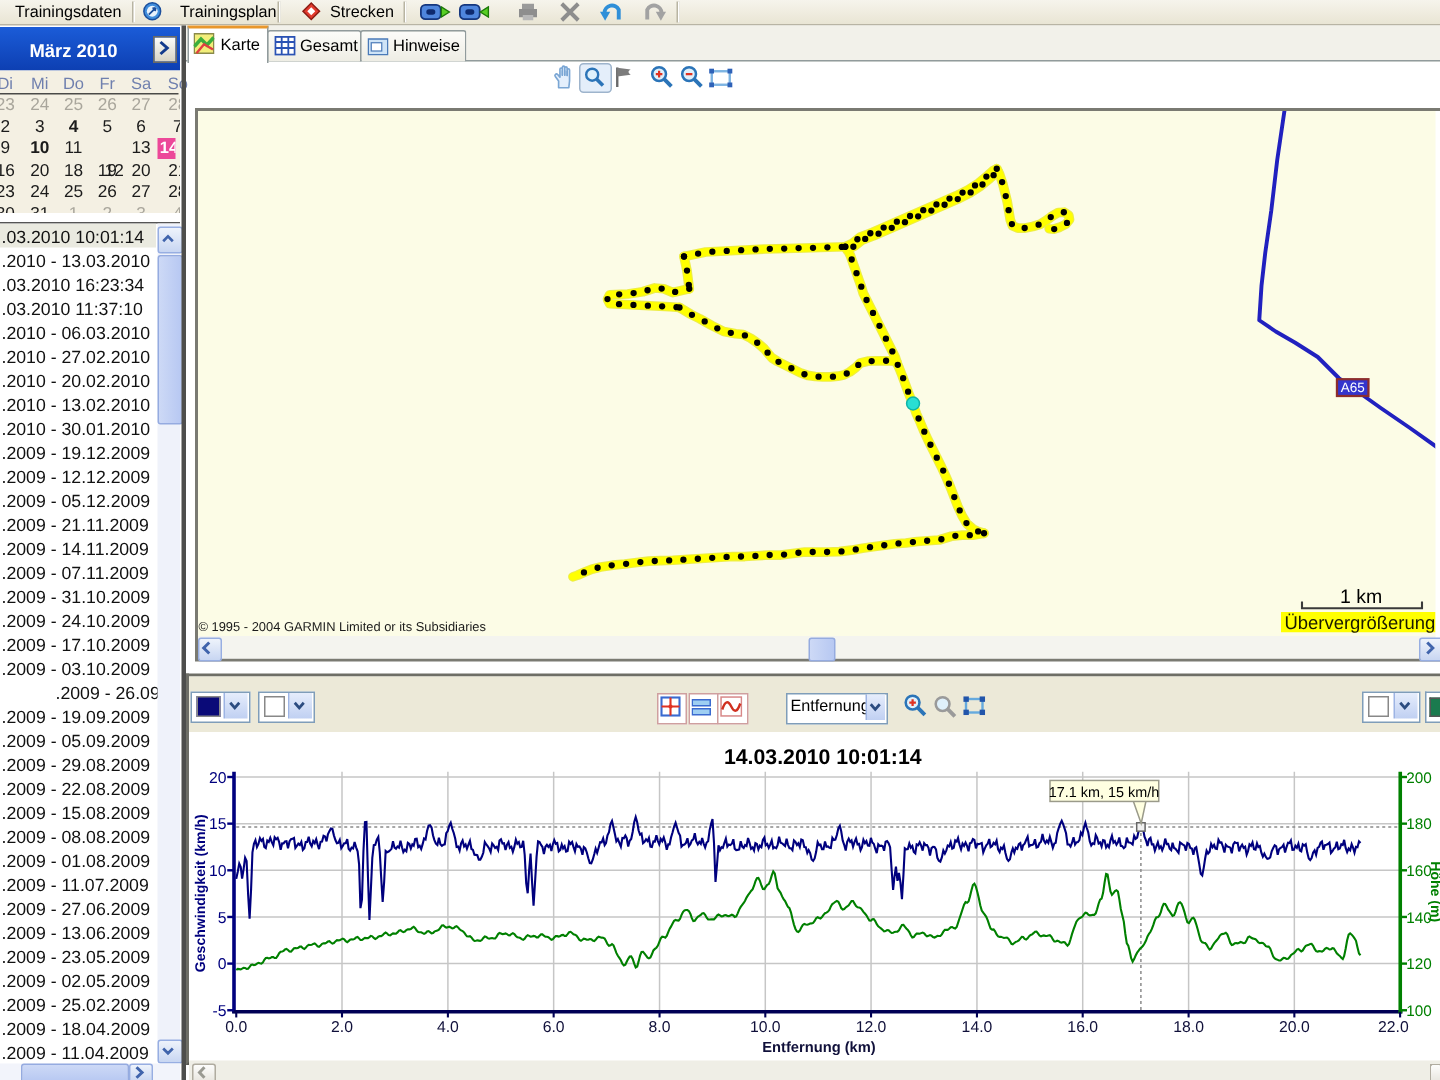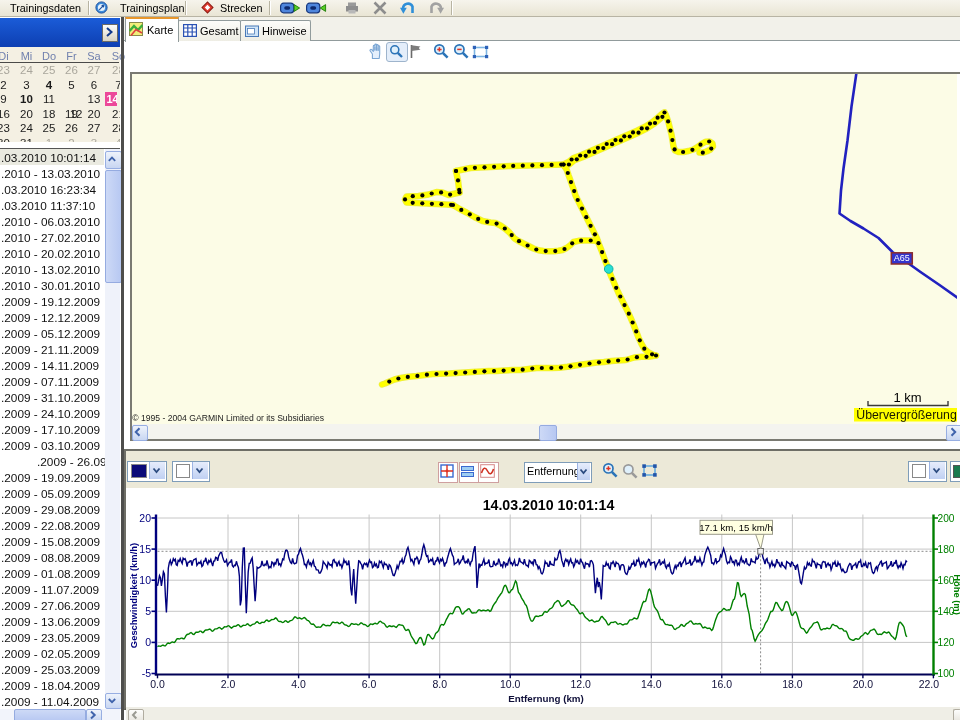--- a/index.html
+++ b/index.html
@@ -48,20 +48,23 @@
     <svg class="abs" style="left:399px;top:1px;" width="17" height="14" viewBox="0 0 17 14">
       <path d="M4,7.5 A5,5 0 0 1 13.5,5.5 L13.5,12" fill="none" stroke="#2f8fd8" stroke-width="2.6"></path>
       <path d="M1,6.8 L7.8,6.8 L4.4,12.8 z" fill="#2f8fd8"></path>
     </svg>
     <svg class="abs" style="left:428px;top:1px;" width="17" height="14" viewBox="0 0 17 14">
       <path d="M13,7.5 A5,5 0 0 0 3.5,5.5 L3.5,12" fill="none" stroke="#a2a2a2" stroke-width="2.6"></path>
       <path d="M16,6.8 L9.2,6.8 L12.6,12.8 z" fill="#a2a2a2"></path>
     </svg>
     <div class="abs sep" style="left:451px;top:1px;height:14px;"></div>
     <div class="abs" style="left:0;top:18px;width:120px;height:29px;background:linear-gradient(#1b5cd8,#0d3fb2);"></div>
+    <div class="abs" style="left:0;top:18px;width:120px;height:29px;color:#fff;font-weight:bold;font-size:12.3px;">
+      <span style="position:absolute;left:49px;top:8.5px;transform:translateX(-50%);">März 2010</span>
+    </div>
     <div class="abs" style="left:102px;top:24px;width:14px;height:16px;background:linear-gradient(#fcfcfa,#d8d4c4);border:1px solid #6a6a66;"></div>
     <svg class="abs" style="left:104px;top:26px;" width="10" height="12" viewBox="0 0 10 12">
       <path d="M3,2 L7.5,6 L3,10" fill="none" stroke="#123a8c" stroke-width="2"></path>
     </svg>
     <div class="abs" style="left:0;top:47px;width:120px;height:95px;background:#f4f0e3;overflow:hidden;"></div>
     <div class="abs" style="left:-7.5px;top:49.5px;width:22px;text-align:center;font-size:11px;color:#7080ae;">Di</div>
     <div class="abs" style="left:15.5px;top:49.5px;width:22px;text-align:center;font-size:11px;color:#7080ae;">Mi</div>
     <div class="abs" style="left:38px;top:49.5px;width:22px;text-align:center;font-size:11px;color:#7080ae;">Do</div>
     <div class="abs" style="left:60.5px;top:49.5px;width:22px;text-align:center;font-size:11px;color:#7080ae;">Fr</div>
     <div class="abs" style="left:83px;top:49.5px;width:22px;text-align:center;font-size:11px;color:#7080ae;">Sa</div>
@@ -198,21 +201,21 @@
       <div style="position:absolute;left:0;top:464px;width:104px;height:16px;font-size:11.8px;color:#111;white-space:nowrap;">
         <span style="position:absolute;left:1px;top:2px;">.2009 - 13.06.2009</span>
       </div>
       <div style="position:absolute;left:0;top:480px;width:104px;height:16px;font-size:11.8px;color:#111;white-space:nowrap;">
         <span style="position:absolute;left:1px;top:2px;">.2009 - 23.05.2009</span>
       </div>
       <div style="position:absolute;left:0;top:496px;width:104px;height:16px;font-size:11.8px;color:#111;white-space:nowrap;padding-left:17px;">
         <span style="position:absolute;left:1px;top:2px;">.2009 - 02.05.2009</span>
       </div>
       <div style="position:absolute;left:0;top:512px;width:104px;height:16px;font-size:11.8px;color:#111;white-space:nowrap;">
-        <span style="position:absolute;left:1px;top:2px;">.2009 - 25.03.2009</span>
+        <span style="position:absolute;left:1px;top:2px;">.2009 - 25.02.2009</span>
       </div>
       <div style="position:absolute;left:0;top:528px;width:105px;height:16px;font-size:11.8px;color:#111;white-space:nowrap;">
         <span style="position:absolute;left:1px;top:2px;">.2009 - 18.04.2009</span>
       </div>
       <div style="position:absolute;left:0;top:544px;width:104px;height:16px;font-size:11.8px;color:#111;white-space:nowrap;">
         <span style="position:absolute;left:1px;top:2px;">.2009 - 11.04.2009</span>
       </div>
     </div>
     <div class="abs" style="left:104.5px;top:149px;width:15.5px;height:558px;background:#eff2fa;"></div>
     <div class="abs xpbtn" style="left:104.5px;top:151px;width:15px;height:16px;"></div>

